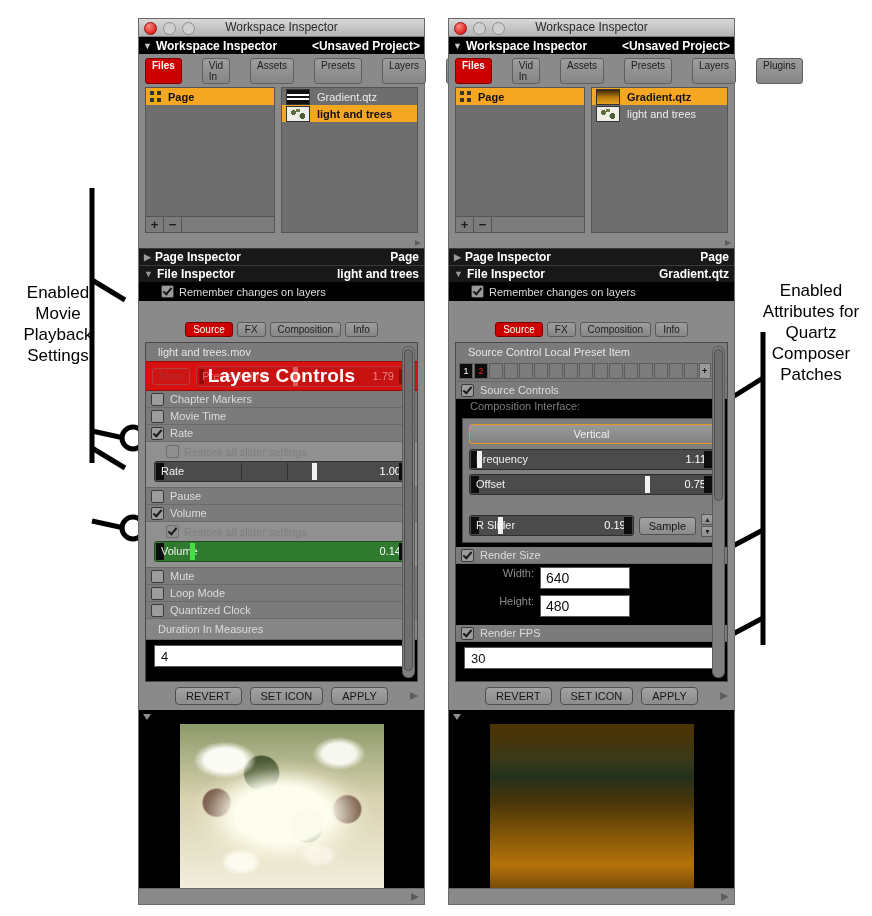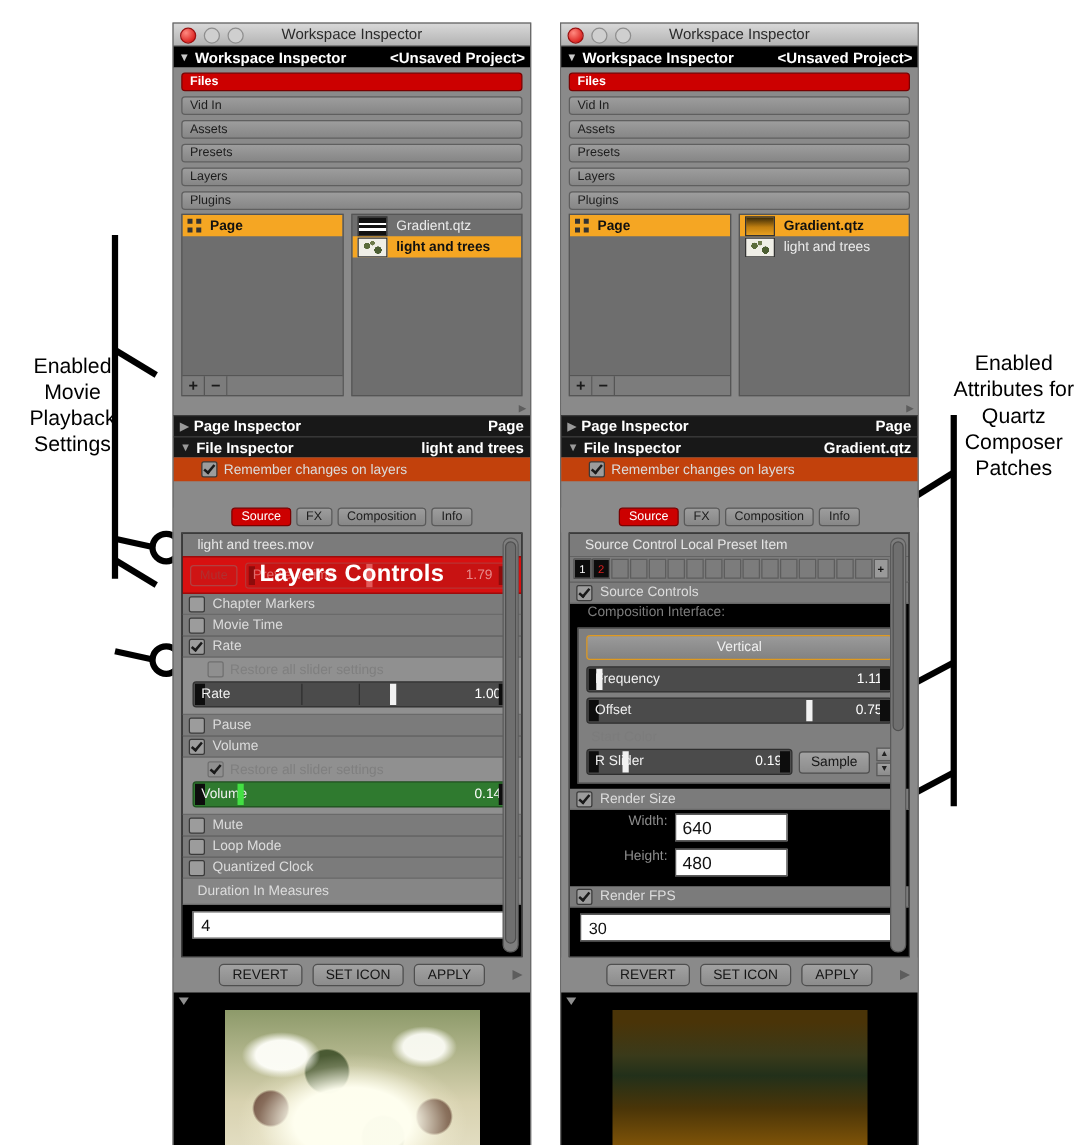--- a/index.html
+++ b/index.html
@@ -23,21 +23,21 @@
   .dot{width:11px;height:11px;border-radius:50%;border:1px solid #8e8e8e;}
   .dot.red{background:radial-gradient(circle at 35% 30%,#ff8a80,#d00000);border-color:#9b1010;}
   .dot.grey{background:#cfcfcf;}
 
   .blackbar{height:17px;background:#000;color:#fff;display:flex;align-items:center;
             padding:0 4px;font-size:12px;font-weight:bold;}
   .tri{font-size:9px;margin-right:4px;color:#c9c9c9;}
   .bb-spacer{flex:1;}
   .bb-right{font-size:12px;font-weight:bold;}
 
-  .tabrow{display:flex;gap:4px;padding:4px 6px 3px 6px;background:#8a8a8a;flex-direction:column;}
+  .tabrow{display:flex;gap:20px;padding:4px 6px 3px 6px;background:#8a8a8a;}
   .tabbtn{font-size:10px;padding:1px 6px;border:1px solid #5f5f5f;border-radius:3px;
           background:linear-gradient(#9d9d9d,#868686);color:#1c1c1c;}
   .tabbtn.active{background:#cc0000;color:#fff;border-color:#7a0000;font-weight:bold;}
 
   .browser{display:flex;gap:6px;padding:0 6px 6px 6px;background:#8a8a8a;}
   .col{border:1px solid #555;background:#6e6e6e;}
   .col-left{width:128px;}
   .col-right{flex:1;}
   .listbox{height:128px;overflow:hidden;}
   .row{display:flex;align-items:center;gap:7px;height:17px;padding:0 4px;font-size:11px;color:#ececec;}
@@ -62,21 +62,21 @@
 
   .sepgrip{height:9px;background:#8a8a8a;position:relative;}
   .sepgrip::after{content:"";position:absolute;right:3px;top:1px;
      border-left:6px solid #5d5d5d;border-top:3px solid transparent;border-bottom:3px solid transparent;}
 
   .inspbar{height:16px;background:#181818;color:#fff;display:flex;align-items:center;
            padding:0 5px;font-size:12px;font-weight:bold;border-top:1px solid #3a3a3a;}
   .inspbar .tri{color:#9a9a9a;}
 
   .chkline{display:flex;align-items:center;gap:5px;padding:3px 0 3px 22px;
-           font-size:11px;color:#dcdcdc;background:#c2410c;}
+           font-size:11px;color:#dcdcdc;background:#000000;}
   .cb{width:11px;height:11px;border:1px solid #3a3a3a;background:#9c9c9c;
       border-radius:2px;display:inline-block;position:relative;flex:none;}
   .cb.on::after{content:"";position:absolute;left:3px;top:0px;width:3px;height:7px;
       border:solid #1a1a1a;border-width:0 2px 2px 0;transform:rotate(40deg);}
   .cb.dim{background:#8f8f8f;border-color:#6f6f6f;}
 
   .srcrow{display:flex;gap:4px;justify-content:center;padding:0 0 5px 0;background:#8a8a8a;margin-top:21px;}
   .srcbtn{font-size:10px;padding:1px 7px;border:1px solid #5a5a5a;border-radius:3px;
           background:linear-gradient(#9d9d9d,#878787);color:#1c1c1c;}
   .srcbtn.active{background:#cc0000;color:#fff;border-color:#7a0000;}

